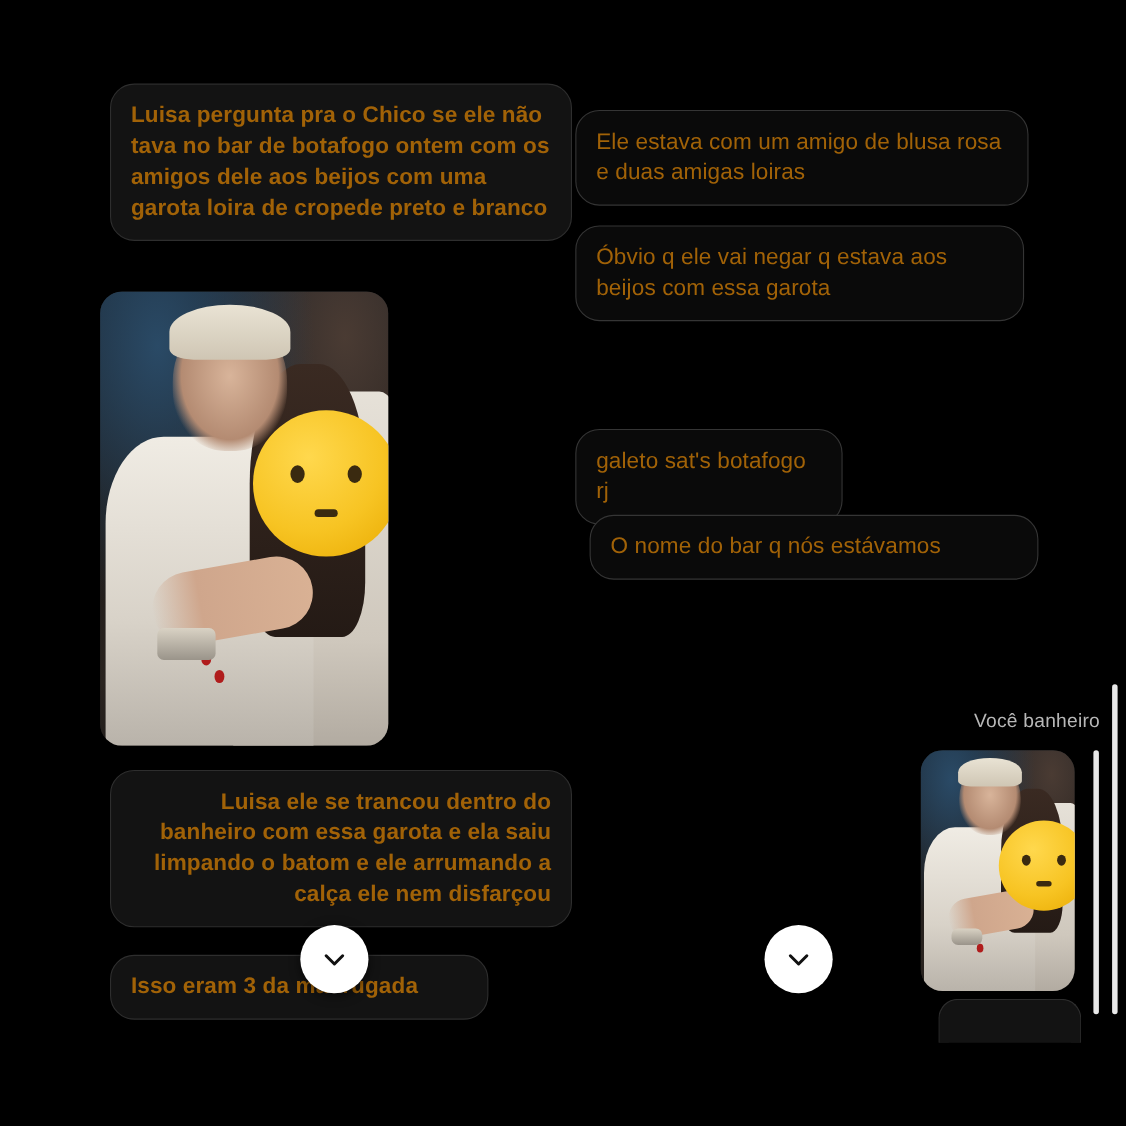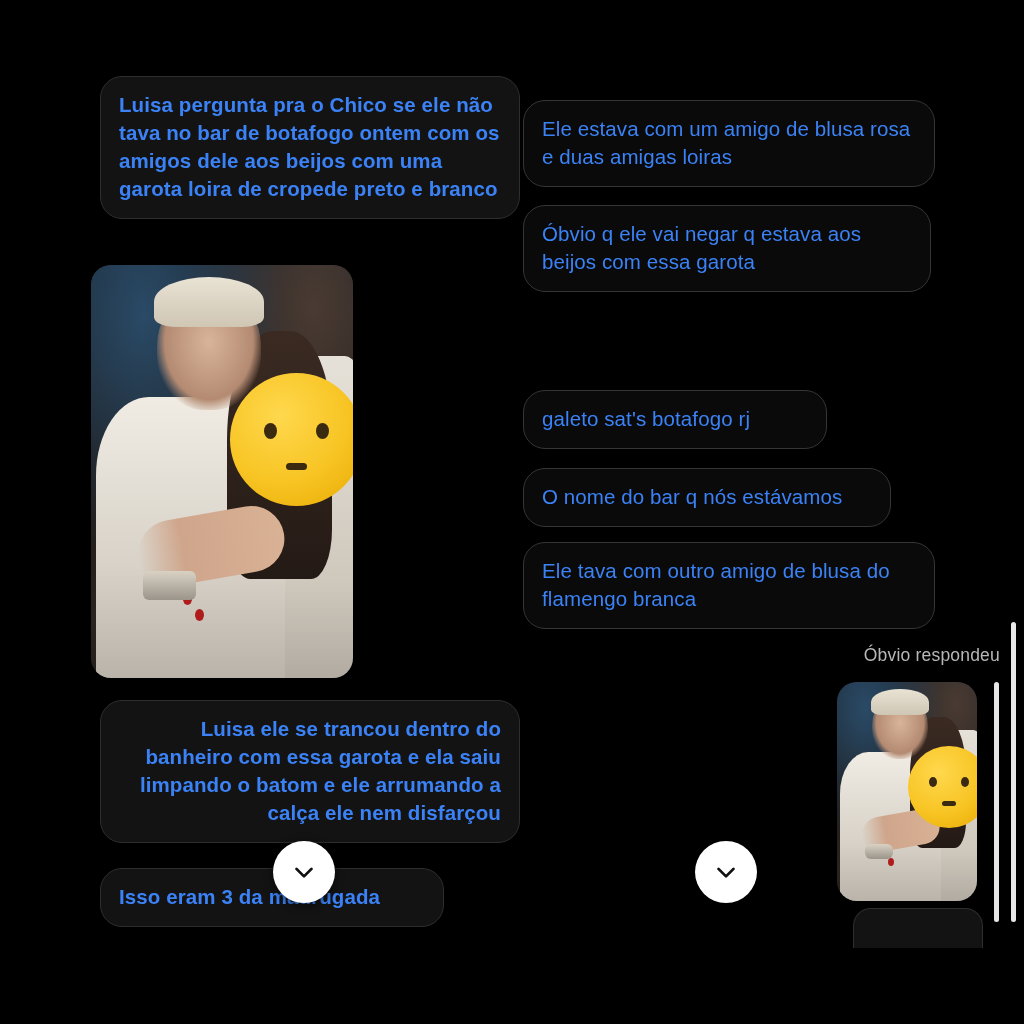--- a/index.html
+++ b/index.html
@@ -28,21 +28,21 @@
     overflow: hidden;
   }
   .panel-left  { left: 86px;  width: 434px; }
   .panel-right { left: 520px; width: 504px; }
 
   
   .bubble {
     position: absolute;
     border-radius: 22px;
     padding: 14px 18px 15px 18px;
-    color: #3b82f6;
+    color: #a16207;
     font-size: 20.5px;
     line-height: 1.37;
     letter-spacing: .1px;
     background: #0d0d0d;
     border: 1px solid #2b2b2b;
   }
   .bubble.incoming {
     background: #131313;
     border: 1px solid #2e2e2e;
     font-weight: 700;
@@ -55,22 +55,22 @@
 
   
   .lb1 { left: 14px;  top: 76px;  width: 420px; }
   .lb2 { left: 14px;  top: 700px; width: 420px; text-align: right; }
   .lb3 { left: 14px;  top: 868px; width: 344px; }
 
   
   .rb1 { left: 3px;  top: 100px; width: 412px; }
   .rb2 { left: 3px;  top: 205px; width: 408px; }
   .rb3 { left: 3px;  top: 311px; width: 94px;  }
-  .rb4 { left: 3px;  top: 390px; width: 304px; }
-  .rb5 { left: 3px;  top: 468px; width: 368px; }
+  .rb4 { left: 3px;  top: 390px; width: 243px; }
+  .rb5 { left: 16px;  top: 468px; width: 408px; }
   .rb6 { left: 3px;  top: 542px; width: 412px; }
 
   
   .photo {
     position: absolute;
     border-radius: 20px;
     overflow: hidden;
     background: #1a1a1a;
   }
   .photo-left  { left: 5px;  top: 265px; width: 262px; height: 413px; }
@@ -235,23 +235,22 @@
 
     <div class="bubble thin rb2">Óbvio q ele vai negar q estava aos beijos com essa garota</div>
 
     <div class="bubble thin rb1">Ele estava com um amigo de blusa rosa e duas amigas loiras</div>
 
 
     <div class="bubble thin rb4">galeto sat's botafogo rj</div>
 
     <div class="bubble thin rb5">O nome do bar q nós estávamos</div>
 
-    <div class="bubble thin rb6">Ele tava com outro amigo de blusa do flamengo branca</div>
-
-    <div class="reply-label">Óbvio respondeu</div>
+
+    <div class="reply-label">Você banheiro</div>
 
     <div class="partial-bubble"></div>
 
     <div class="photo photo-right">
       <div class="photo-inner">
         <div class="ph-body-right"></div>
         <div class="ph-shirt-left"></div>
         <div class="ph-hair-right"></div>
         <div class="ph-head-left"></div>
         <div class="ph-hair-left"></div>

